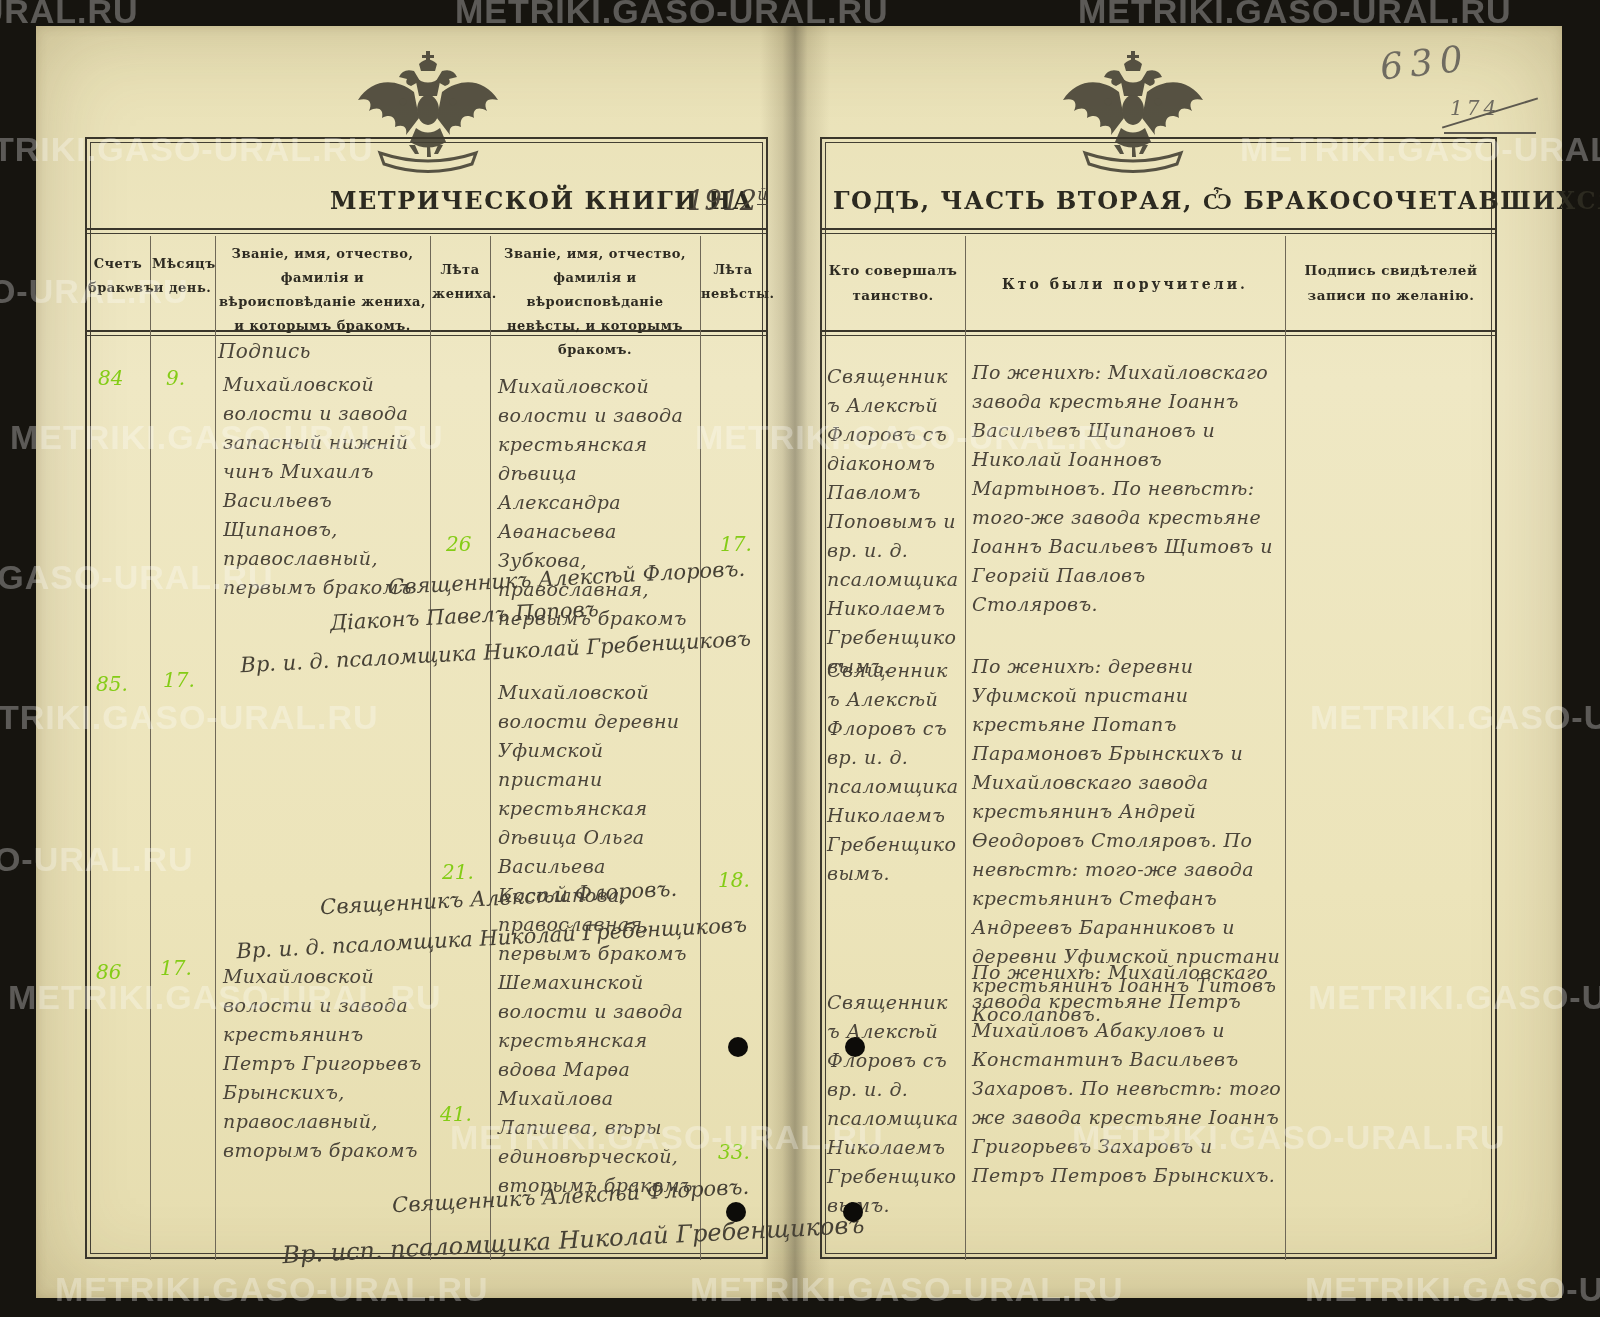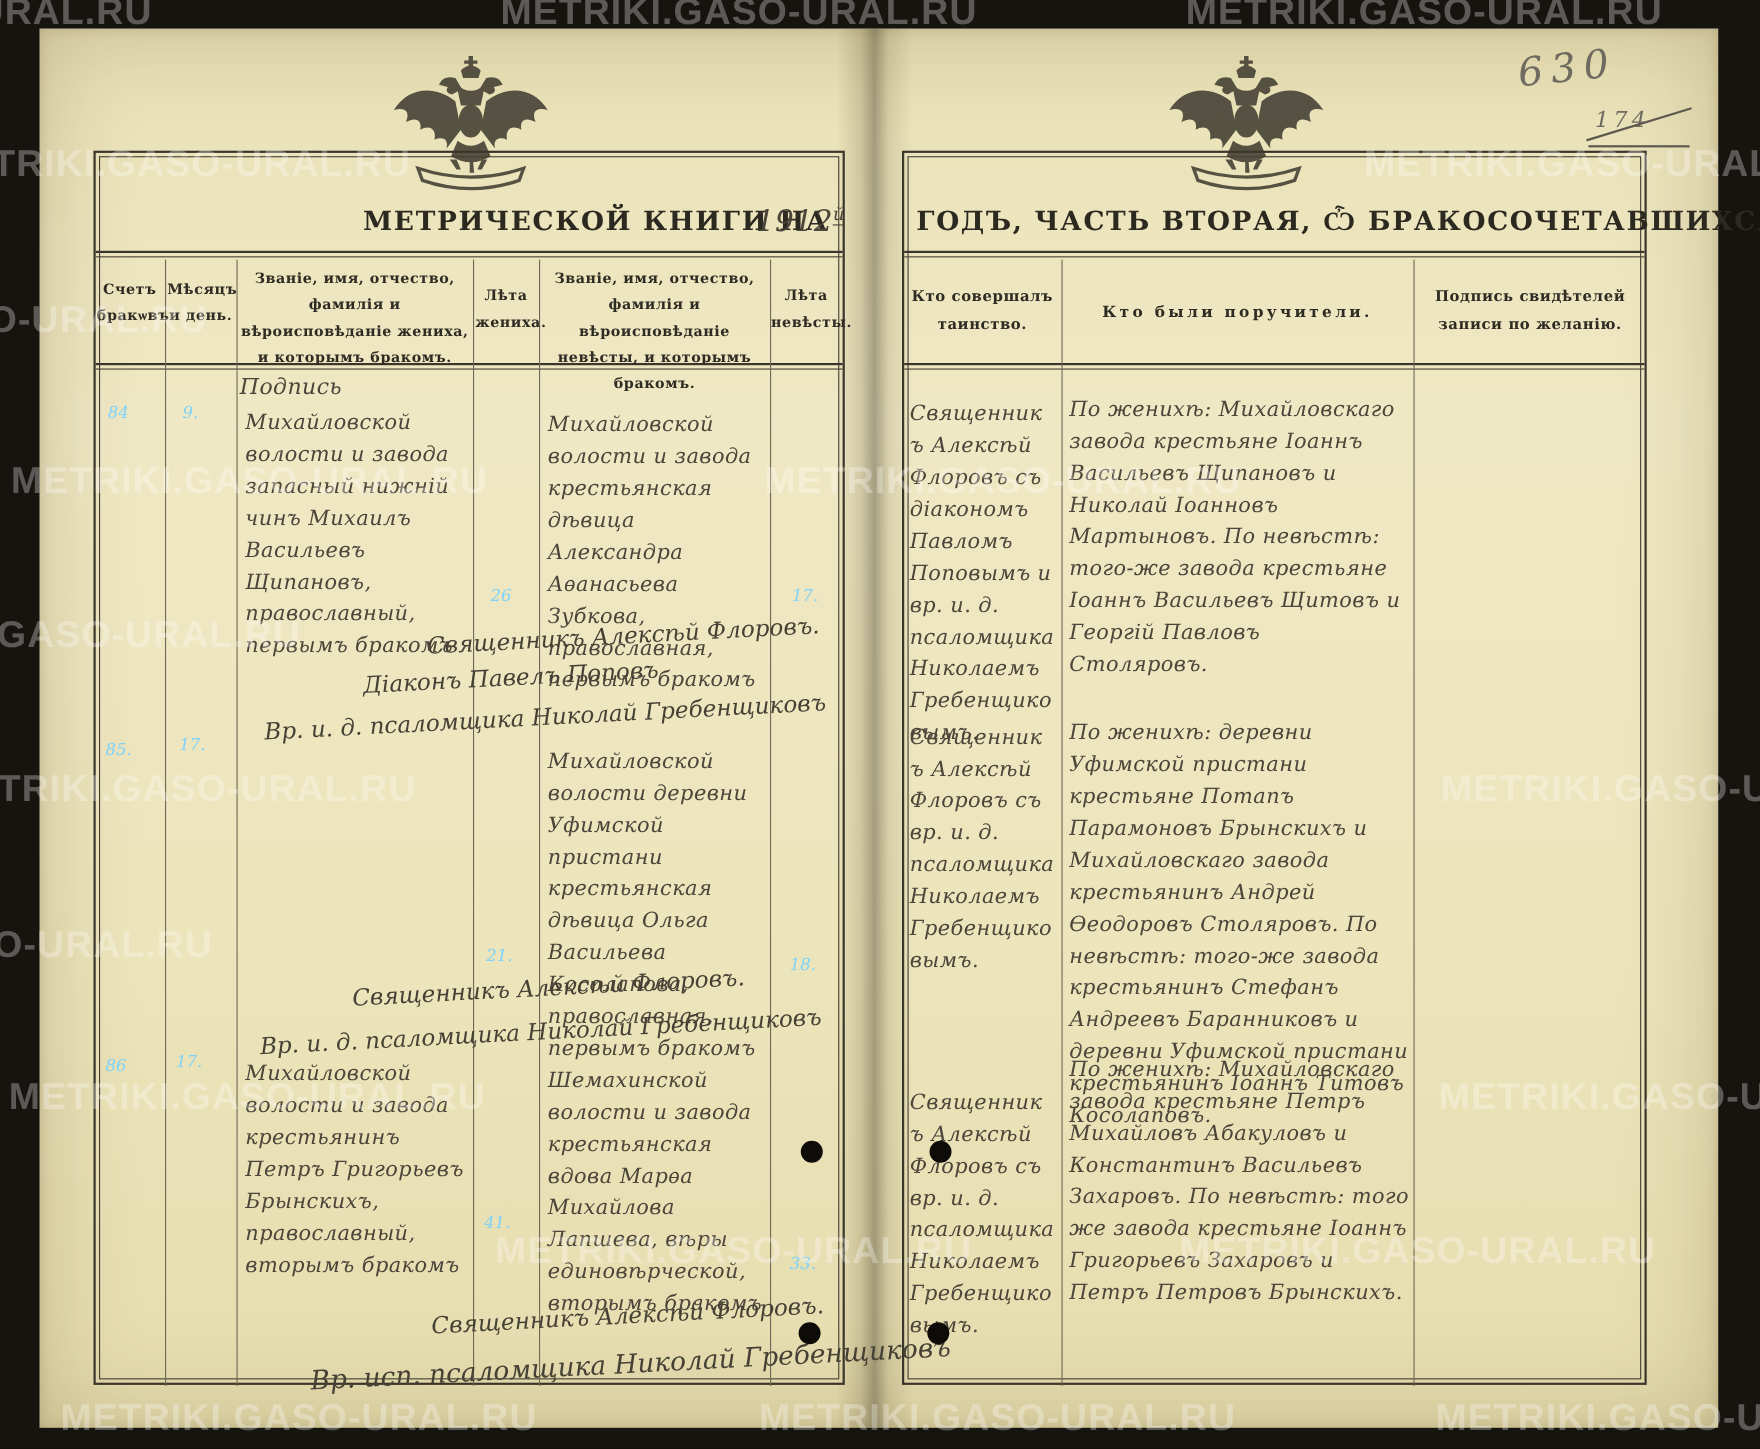--- a/index.html
+++ b/index.html
@@ -14,21 +14,21 @@
   .frame{position:absolute;top:137px;height:1122px;border:2px solid #3a362b;box-sizing:border-box;}
   .frame-inner{position:absolute;inset:3px;border:1px solid #433f33;}
   .drule{position:absolute;height:3px;border-top:2px solid #3a362b;border-bottom:1px solid #433f33;box-sizing:content-box;}
   .vline{position:absolute;width:1px;top:236px;height:1024px;background:#6f6857;}
   .colhead{position:absolute;font-weight:bold;color:#2e2b22;text-align:center;
            font-size:13px;line-height:1.85;letter-spacing:.5px;}
   .title{position:absolute;font-weight:bold;color:#2c2a20;font-size:24px;
          letter-spacing:1.5px;white-space:nowrap;}
   .hw{position:absolute;font-style:italic;color:#4b453a;font-size:19px;line-height:29px;
       letter-spacing:.4px;overflow-wrap:break-word;}
-  .hw-num{position:absolute;font-style:italic;color:#7dd3fc;font-size:15px;}
+  .hw-num{position:absolute;font-style:italic;color:#84cc16;font-size:20px;}
   .sig{position:absolute;font-style:italic;color:#464135;font-size:21px;white-space:nowrap;
        transform:rotate(-3deg);}
   .pencil{position:absolute;color:#6f6b60;font-style:italic;}
   .wm{position:absolute;font-family:"Liberation Sans",sans-serif;font-weight:bold;
       font-size:34px;letter-spacing:1px;color:rgba(255,255,255,.30);white-space:nowrap;z-index:50;}
   .hole{position:absolute;width:20px;height:20px;border-radius:50%;background:#0d0c09;}
   .eagle{position:absolute;width:150px;height:128px;opacity:.85;}
   .strike{position:absolute;height:2px;background:#5d594f;transform:rotate(-17deg);}
   .underl{position:absolute;height:2px;background:#5d594f;}
   sup{font-size:60%;}

